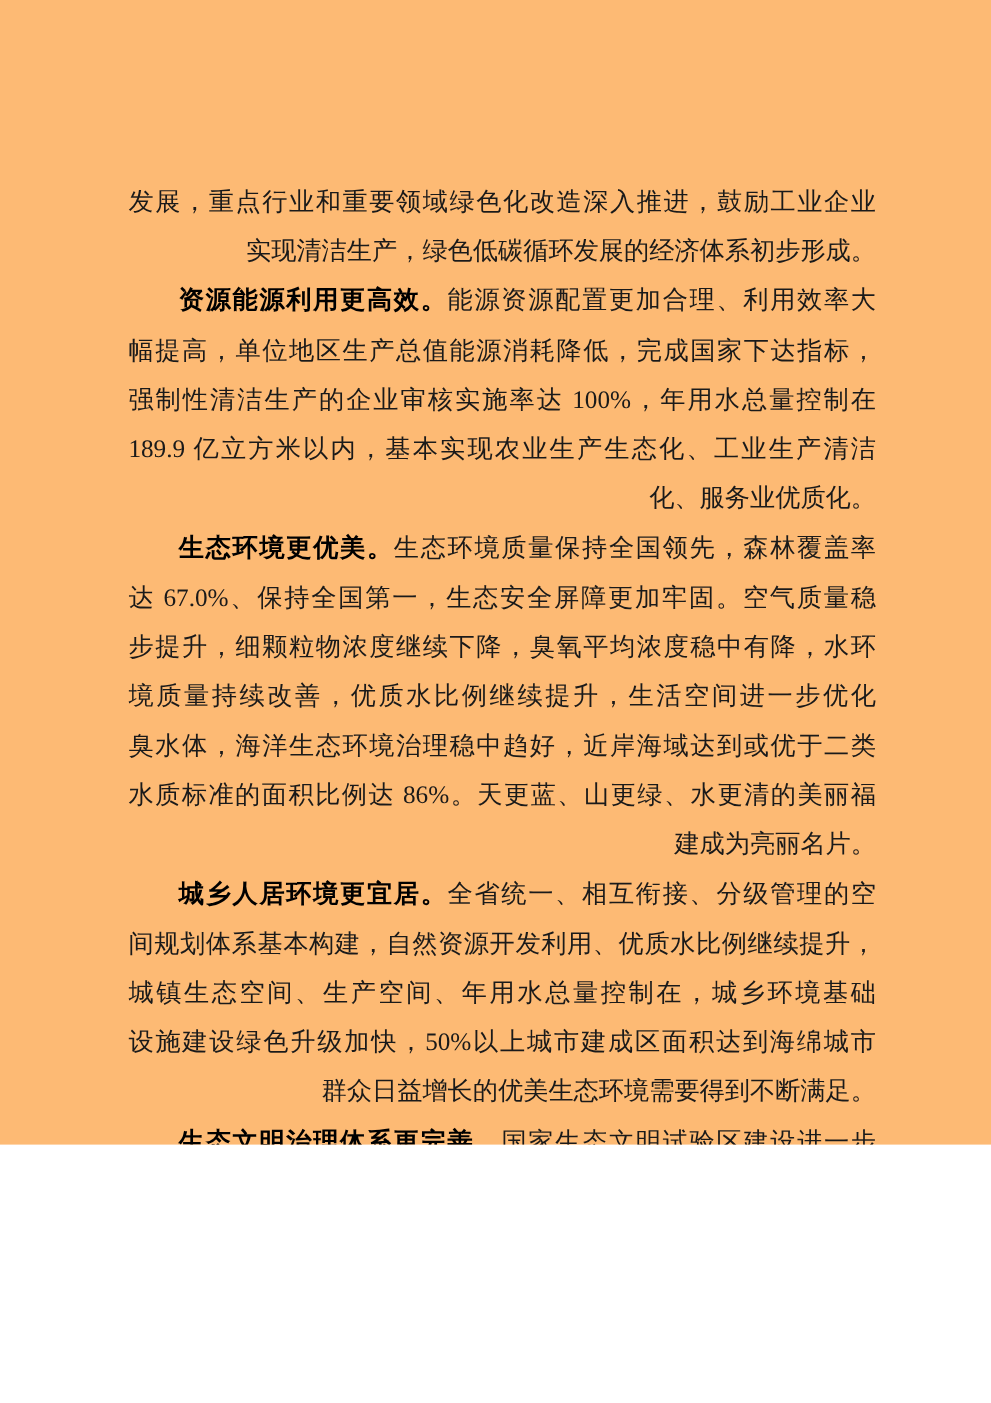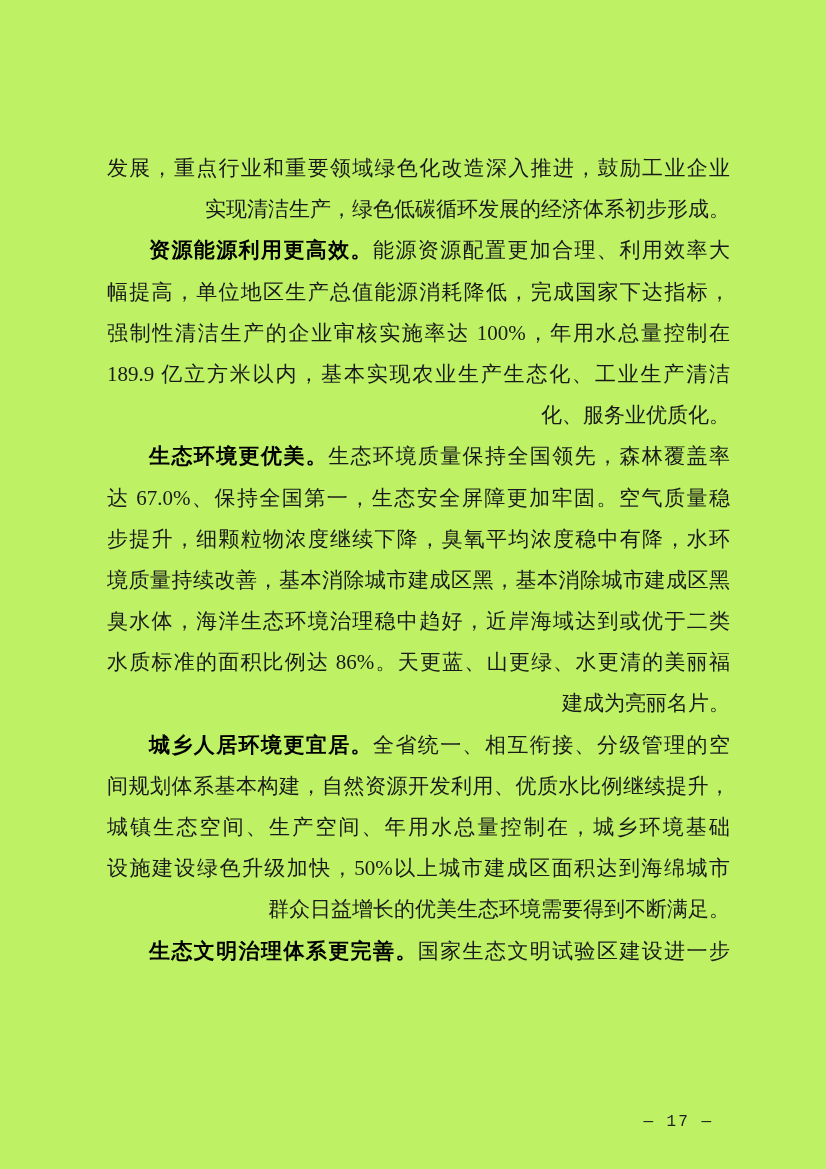--- a/index.html
+++ b/index.html
@@ -3,22 +3,22 @@
 <meta charset="utf-8">
 <style>
   html, body {
     margin: 0;
     padding: 0;
     background: #ffffff;
   }
   .page {
     position: relative;
     width: 826px;
-    height: 1169px;
-    background: #bef264;
+    height: 954px;
+    background: #fdba74;
     overflow: hidden;
     font-family: "Liberation Serif", "DejaVu Serif", serif;
     color: #1a1a1a;
   }
   .textblock {
     position: absolute;
     left: 107px;
     top: 148px;
     width: 623px;
   }
@@ -31,21 +31,21 @@
     white-space: normal;
   }
   .line.j {
     text-align: justify;
     text-align-last: justify;
   }
   .line.ind {
     text-indent: 42px;
   }
   .lead {
-    font-family: Liberation Serif, serif;
+    font-family: Liberation Sans, sans-serif;
     font-weight: 700;
     color: #000000;
   }
   .pagenum {
     position: absolute;
     top: 1111px;
     right: 113px;
     font-size: 16px;
     line-height: 22px;
     letter-spacing: 2px;
@@ -61,21 +61,21 @@
     <div class="line j"><span>发展，重点行业和重要领域绿色化改造深入推进，鼓励工业企业</span></div>
     <div class="line"><span>实现清洁生产，绿色低碳循环发展的经济体系初步形成。</span></div>
     <div class="line j ind"><span class="lead">资源能源利用更高效。</span><span>能源资源配置更加合理、利用效率大</span></div>
     <div class="line j"><span>幅提高，单位地区生产总值能源消耗降低，完成国家下达指标，</span></div>
     <div class="line j"><span>强制性清洁生产的企业审核实施率达 100%，年用水总量控制在</span></div>
     <div class="line j"><span>189.9 亿立方米以内，基本实现农业生产生态化、工业生产清洁</span></div>
     <div class="line"><span>化、服务业优质化。</span></div>
     <div class="line j ind"><span class="lead">生态环境更优美。</span><span>生态环境质量保持全国领先，森林覆盖率</span></div>
     <div class="line j"><span>达 67.0%、保持全国第一，生态安全屏障更加牢固。空气质量稳</span></div>
     <div class="line j"><span>步提升，细颗粒物浓度继续下降，臭氧平均浓度稳中有降，水环</span></div>
-    <div class="line j"><span>境质量持续改善，基本消除城市建成区黑，基本消除城市建成区黑</span></div>
+    <div class="line j"><span>境质量持续改善，优质水比例继续提升，生活空间进一步优化</span></div>
     <div class="line j"><span>臭水体，海洋生态环境治理稳中趋好，近岸海域达到或优于二类</span></div>
     <div class="line j"><span>水质标准的面积比例达 86%。天更蓝、山更绿、水更清的美丽福</span></div>
     <div class="line"><span>建成为亮丽名片。</span></div>
     <div class="line j ind"><span class="lead">城乡人居环境更宜居。</span><span>全省统一、相互衔接、分级管理的空</span></div>
     <div class="line j"><span>间规划体系基本构建，自然资源开发利用、优质水比例继续提升，</span></div>
     <div class="line j"><span>城镇生态空间、生产空间、年用水总量控制在，城乡环境基础</span></div>
     <div class="line j"><span>设施建设绿色升级加快，50%以上城市建成区面积达到海绵城市</span></div>
     <div class="line"><span>群众日益增长的优美生态环境需要得到不断满足。</span></div>
     <div class="line j ind"><span class="lead">生态文明治理体系更完善。</span><span>国家生态文明试验区建设进一步</span></div>
   </div>

